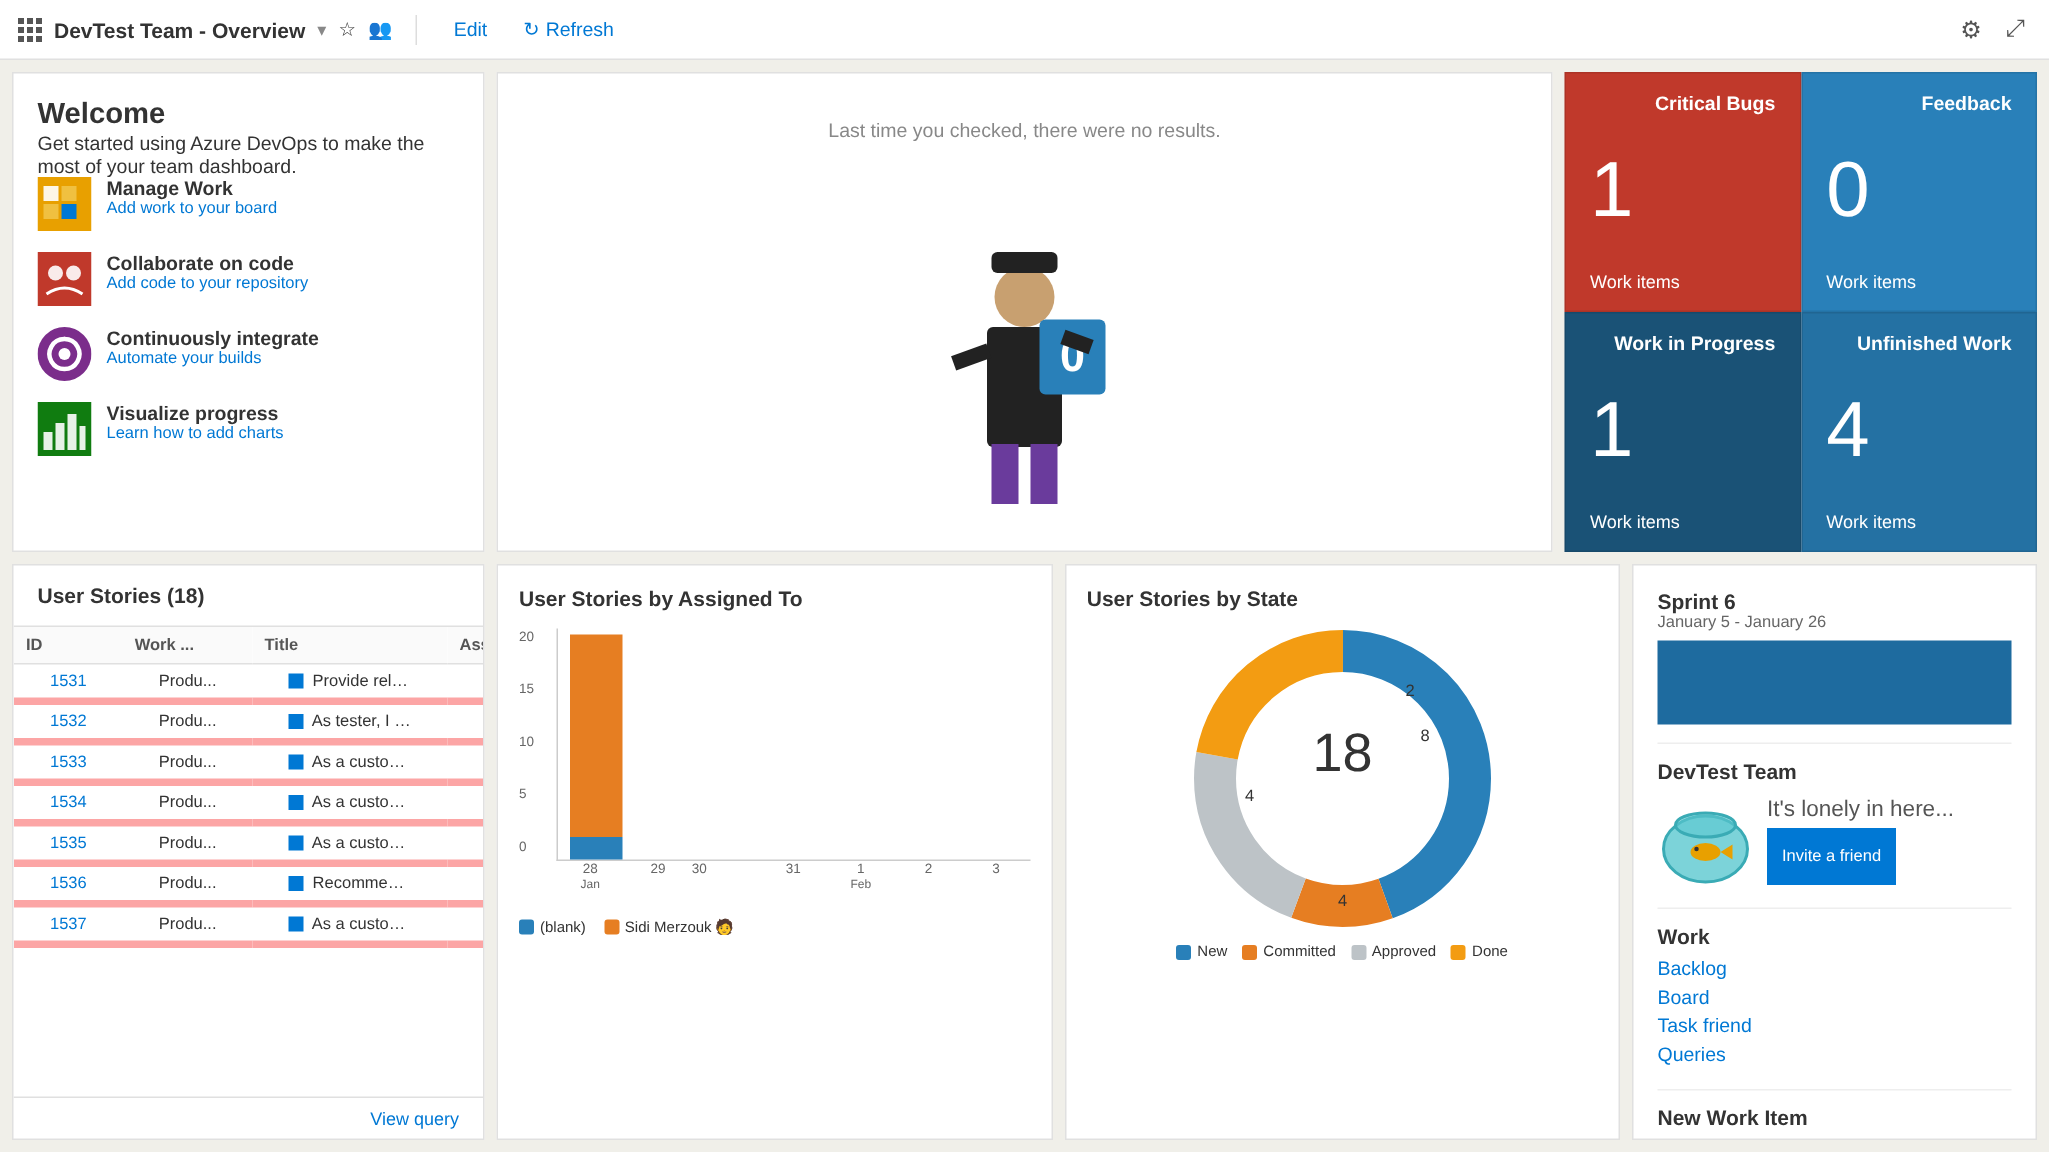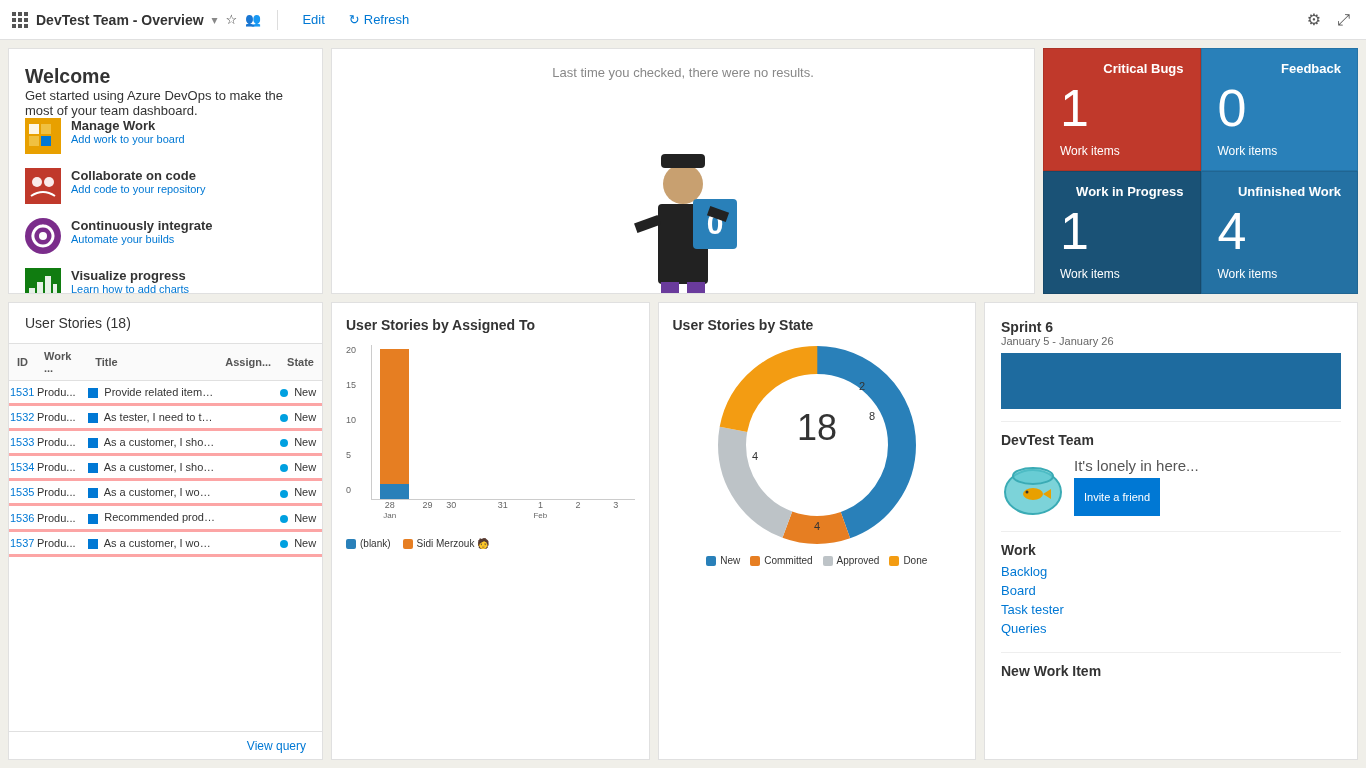--- a/index.html
+++ b/index.html
@@ -28,56 +28,56 @@
     .stat-card .stat-number { font-size: 52px; font-weight: 300; line-height: 1; flex: 1; display: flex; align-items: center; }
     .stat-card .stat-label { font-size: 12px; margin-top: 8px; }
     .stat-red { background: #c0392b; color: #fff; }
     .stat-teal { background: #2980b9; color: #fff; }
     .stat-blue-dark { background: #1a5276; color: #fff; }
     .stat-blue-med { background: #2471a3; color: #fff; }
 
     
     #main { display: grid; grid-template-columns: 320px 1fr 320px; grid-template-rows: auto auto; gap: 8px; }
     .stories-header { padding: 12px 16px; border-bottom: 1px solid #e0e0e0; }
-    .stories-header h3 { font-size: 14px; font-weight: 400; }
+    .stories-header h3 { font-size: 14px; font-weight: 700; }
     .stories-table { overflow-y: auto; flex: 1; }
     table { width: 100%; border-collapse: collapse; font-size: 11px; }
     th { background: #fafafa; border-bottom: 1px solid #e0e0e0; padding: 6px 8px; text-align: left; color: #555; font-weight: 600; position: sticky; top: 0; }
-    td { padding: 5px 1px; border-bottom: 3px solid #fca5a5; white-space: nowrap; overflow: hidden; text-overflow: ellipsis; }
+    td { padding: 5px 24px; border-bottom: 5px solid #fca5a5; white-space: nowrap; overflow: hidden; text-overflow: ellipsis; }
     .view-query { padding: 6px 16px; text-align: right; border-top: 1px solid #e0e0e0; }
     .view-query a { color: #0078d4; text-decoration: none; font-size: 12px; }
 
     
     .chart-title { font-size: 14px; font-weight: 600; margin-bottom: 12px; }
     .legend { display: flex; gap: 12px; margin-top: 8px; flex-wrap: wrap; }
     .legend-item { display: flex; align-items: center; gap: 4px; font-size: 10px; }
     .legend-dot { width: 10px; height: 10px; border-radius: 2px; flex-shrink: 0; }
 
     
     .donut-container { display: flex; justify-content: center; margin: 10px 0; }
     .donut-legend { display: flex; gap: 10px; flex-wrap: wrap; justify-content: center; font-size: 10px; }
     .work-links { display: flex; flex-direction: column; gap: 4px; margin-bottom: 16px; }
     .work-links a { color: #0078d4; text-decoration: none; font-size: 13px; }
 
     .top-panels { grid-column: 1/-1; display: flex; gap: 8px; height: 330px; }
     .bottom-panels { grid-column: 1/-1; display: flex; gap: 8px; flex: 1; min-height: 0; }
 
     #main { display: flex; flex-direction: column; gap: 8px; height: calc(768px - 40px); padding: 8px; background: #f0efe9; overflow: hidden; }
 
-    .top-panels { display: flex; gap: 8px; height: 246px; flex-shrink: 0; }
+    .top-panels { display: flex; gap: 8px; height: 320px; flex-shrink: 0; }
     .bottom-panels { display: flex; gap: 8px; flex: 1; min-height: 0; overflow: hidden; }
 
     .panel-welcome { width: 315px; flex-shrink: 0; }
     .panel-work-assigned { flex: 1; }
     .panel-top-right { width: 315px; flex-shrink: 0; display: flex; flex-direction: column; gap: 8px; }
 
     .panel-user-stories { width: 315px; flex-shrink: 0; display: flex; flex-direction: column; overflow: hidden; }
     .panel-bar-chart { flex: 1; }
     .panel-donut-chart { flex: 1; }
-    .panel-work-sidebar { width: 374px; flex-shrink: 0; }
+    .panel-work-sidebar { width: 270px; flex-shrink: 0; }
 
     .stories-table { flex: 1; overflow-y: auto; }
   </style>
 </head>
 <body>
 
 <div id="topbar">
   <span style="display:inline-grid;grid-template-columns:1fr 1fr 1fr;gap:2px;width:16px;height:16px;">
     <span style="background:#555;display:block;"></span>
       <span style="background:#555;display:block;"></span>
@@ -466,21 +466,21 @@
             <button style="background:#0078d4;color:#fff;border:none;padding:13px 10px;font-size:11px;cursor:pointer;margin-top:4px;">Invite a friend</button>
           </div>
         </div>
       </div>
 
       <div style="border-top:1px solid #eee;padding-top:10px;margin-bottom:12px;">
         <h3 style="font-size:14px;font-weight:600;margin-bottom:6px;">Work</h3>
         <div class="work-links">
           <a href="#">Backlog</a>
           <a href="#">Board</a>
-          <a href="#">Task tester</a>
+          <a href="#">Task friend</a>
           <a href="#">Queries</a>
         </div>
       </div>
 
       <div style="border-top:1px solid #eee;padding-top:10px;">
         <h3 style="font-size:14px;font-weight:600;margin-bottom:8px;">New Work Item</h3>
 
         <div style="text-align:right;">
           
         </div>

